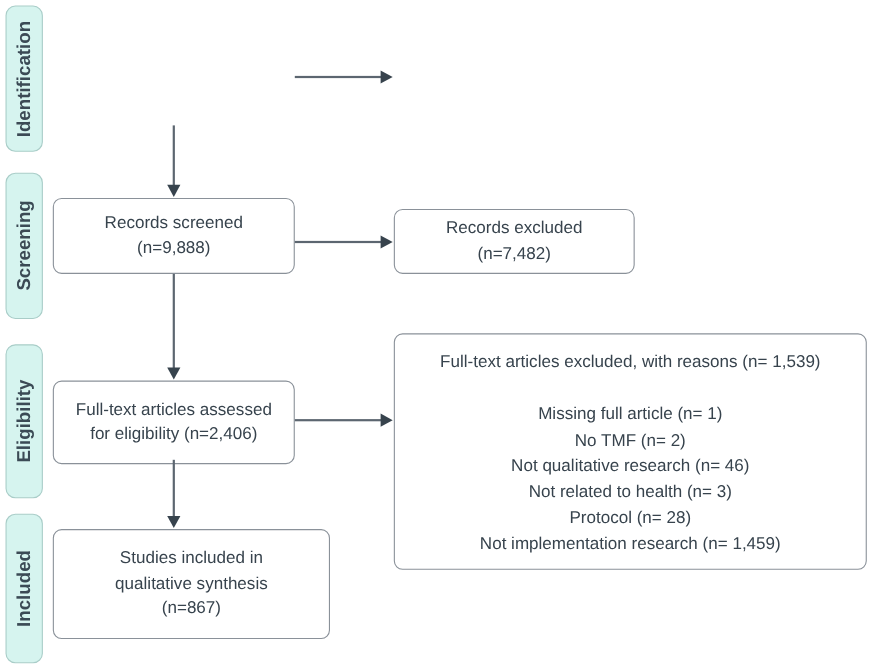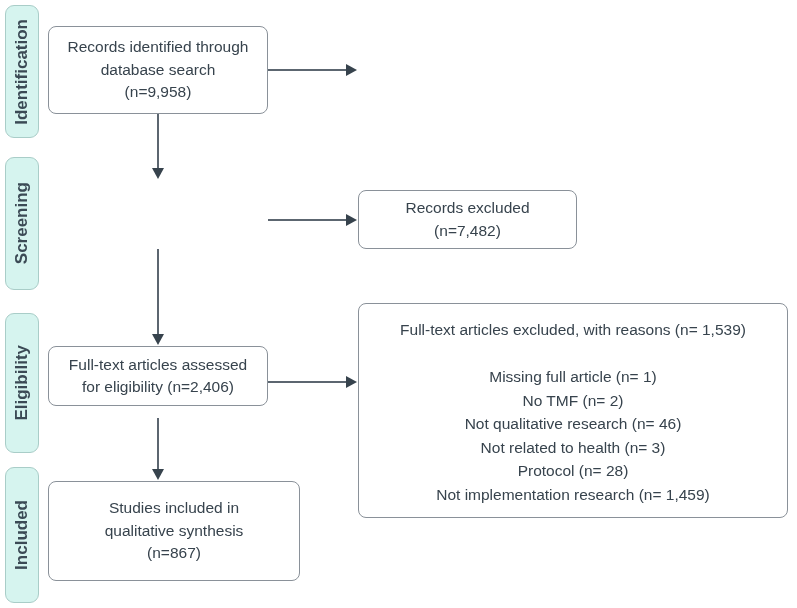--- a/index.html
+++ b/index.html
@@ -69,21 +69,21 @@
     padding: 4px 8px;
   }
   .flow-box .box-text {
     white-space: pre-line;
     width: 100%;
   }
 
   
   #box-records-identified   { left: 48px; top: 26px;  width: 220px; height: 88px; }
   #box-records-screened     { left: 48px; top: 180px; width: 220px; height: 69px; }
-  #box-fulltext-assessed    { left: 48px; top: 346px; width: 220px; height: 60px; }
+  #box-fulltext-assessed    { left: 48px; top: 346px; width: 220px; height: 76px; }
   #box-studies-included     { left: 48px; top: 481px; width: 252px; height: 100px; }
 
   
   #box-duplicates-removed   { left: 358px; top: 40px;  width: 219px; height: 59px; }
   #box-records-excluded     { left: 358px; top: 190px; width: 219px; height: 59px; }
   #box-fulltext-excluded {
     left: 358px;
     top: 303px;
     width: 430px;
     height: 215px;
@@ -151,26 +151,25 @@
   <div class="stage-pill" id="stage-screening">
     <span class="stage-pill-label">Screening</span>
   </div>
   <div class="stage-pill" id="stage-eligibility">
     <span class="stage-pill-label">Eligibility</span>
   </div>
   <div class="stage-pill" id="stage-included">
     <span class="stage-pill-label">Included</span>
   </div>
 
-  <div class="flow-box" id="box-records-identified">
-    <span class="box-text">Records identified through
-database search
-(n=9,958)</span>
-  </div>
-
+
+  <div class="flow-box" id="box-records-screened">
+    <span class="box-text">Records screened
+(n=9,888)</span>
+  </div>
 
   <div class="flow-box" id="box-fulltext-assessed">
     <span class="box-text">Full-text articles assessed
 for eligibility (n=2,406)</span>
   </div>
 
   <div class="flow-box" id="box-studies-included">
     <span class="box-text">Studies included in
 qualitative synthesis
 (n=867)</span>

